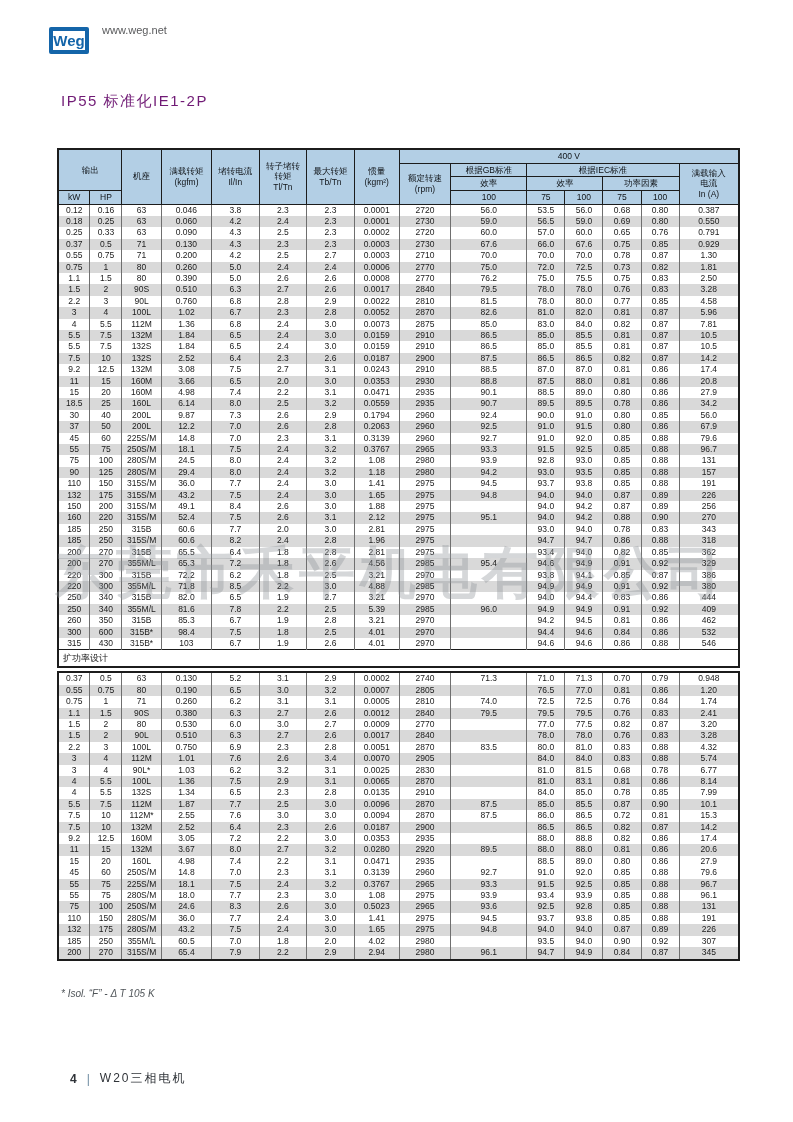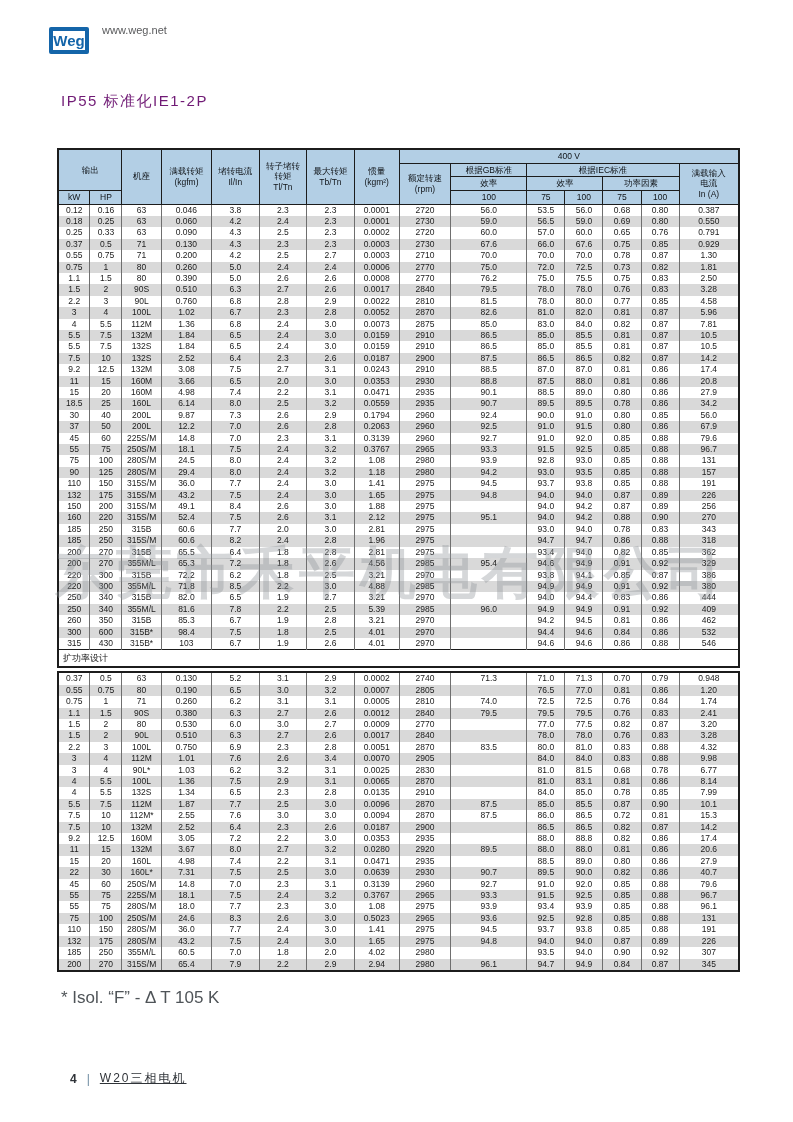--- a/index.html
+++ b/index.html
@@ -22,26 +22,26 @@
            white-space:nowrap;overflow:hidden;}
   .spec tr.alt{background:#d9d9d9;}
   .spec td.section-label{ text-align:left;padding:2px 0 2px 4px;font-size:9px;height:12px;
            border-top:1px solid #1c1c1c;background:#ffffff;}
   
   .watermark{position:absolute;left:55px;top:538px;width:688px;height:70px;
              font-size:56px;line-height:70px;letter-spacing:5px;white-space:nowrap;
              color:rgba(145,150,155,0.38);font-weight:bold;pointer-events:none;z-index:5;
              overflow:hidden;}
   
-  .footnote{position:absolute;left:61px;top:988px;font-size:17px;color:#4f5458;}
+  .footnote{position:absolute;left:61px;top:988px;font-size:10px;font-style:italic;color:#4f5458;}
   .pagefooter{position:absolute;left:70px;top:1070px;font-size:12px;color:#2f3338;
               display:flex;align-items:center;gap:10px;}
   .pagefooter .pnum{font-weight:bold;}
   .pagefooter .sep{color:#6d8aa0;}
-  .pagefooter .plabel{letter-spacing:2px;text-decoration:underline;}
+  .pagefooter .plabel{letter-spacing:2px;}
 </style>
 </head>
 <body>
 
 <div class="page">
 
   <div class="logo">
     <span>Weg</span>
   </div>
   <div class="weburl">www.weg.net</div>
@@ -926,21 +926,21 @@
             <td>7.6</td>
             <td>2.6</td>
             <td>3.4</td>
             <td>0.0070</td>
             <td>2905</td>
             <td></td>
             <td>84.0</td>
             <td>84.0</td>
             <td>0.83</td>
             <td>0.88</td>
-            <td>9.98</td>
+            <td>5.74</td>
           </tr>
           <tr>
             <td>3</td>
             <td>4</td>
             <td>90L*</td>
             <td>1.03</td>
             <td>6.2</td>
             <td>3.2</td>
             <td>3.1</td>
             <td>0.0025</td>
@@ -1080,37 +1080,20 @@
             <td>2.2</td>
             <td>3.1</td>
             <td>0.0471</td>
             <td>2935</td>
             <td></td>
             <td>88.5</td>
             <td>89.0</td>
             <td>0.80</td>
             <td>0.86</td>
             <td>27.9</td>
-          </tr>
-          <tr class="alt">
-            <td>22</td>
-            <td>30</td>
-            <td>160L*</td>
-            <td>7.31</td>
-            <td>7.5</td>
-            <td>2.5</td>
-            <td>3.0</td>
-            <td>0.0639</td>
-            <td>2930</td>
-            <td>90.7</td>
-            <td>89.5</td>
-            <td>90.0</td>
-            <td>0.82</td>
-            <td>0.86</td>
-            <td>40.7</td>
           </tr>
           <tr>
             <td>45</td>
             <td>60</td>
             <td>250S/M</td>
             <td>14.8</td>
             <td>7.0</td>
             <td>2.3</td>
             <td>3.1</td>
             <td>0.3139</td>

